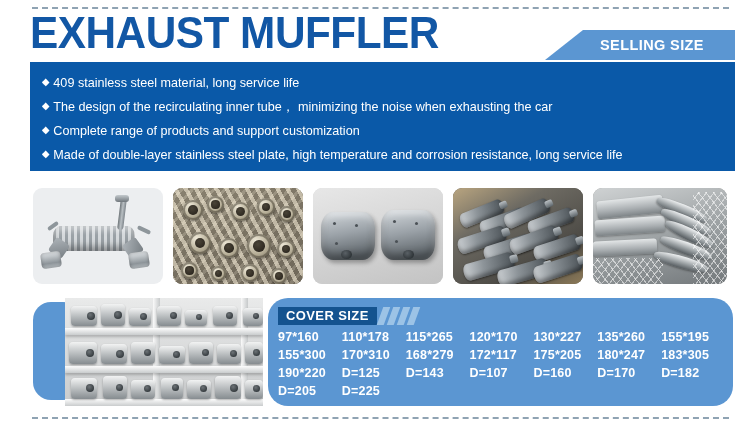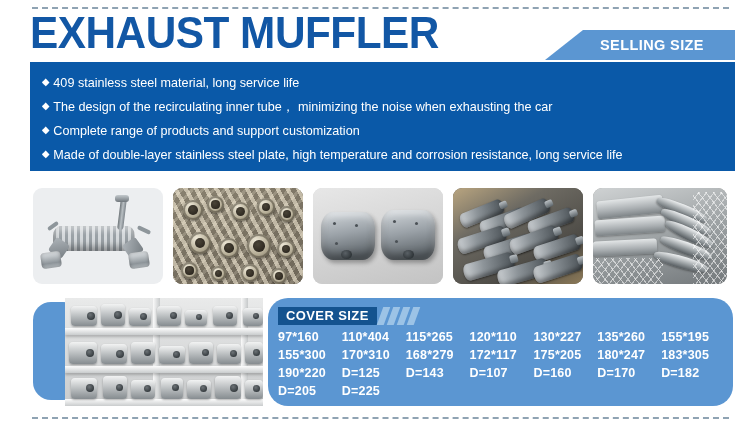--- a/index.html
+++ b/index.html
@@ -405,23 +405,23 @@
         <span class="sz-label">COVER SIZE</span>
         <span class="stripes">
           <span></span>
             <span></span>
             <span></span>
             <span></span>
         </span>
       </div>
       <div class="sz-grid">
         <div class="sz-cell">97*160</div>
-        <div class="sz-cell">110*404</div>
+        <div class="sz-cell">110*178</div>
         <div class="sz-cell">115*265</div>
-        <div class="sz-cell">120*110</div>
+        <div class="sz-cell">120*170</div>
         <div class="sz-cell">130*227</div>
         <div class="sz-cell">135*260</div>
         <div class="sz-cell">155*195</div>
 
         <div class="sz-cell">155*300</div>
         <div class="sz-cell">170*310</div>
         <div class="sz-cell">168*279</div>
         <div class="sz-cell">172*117</div>
         <div class="sz-cell">175*205</div>
         <div class="sz-cell">180*247</div>

